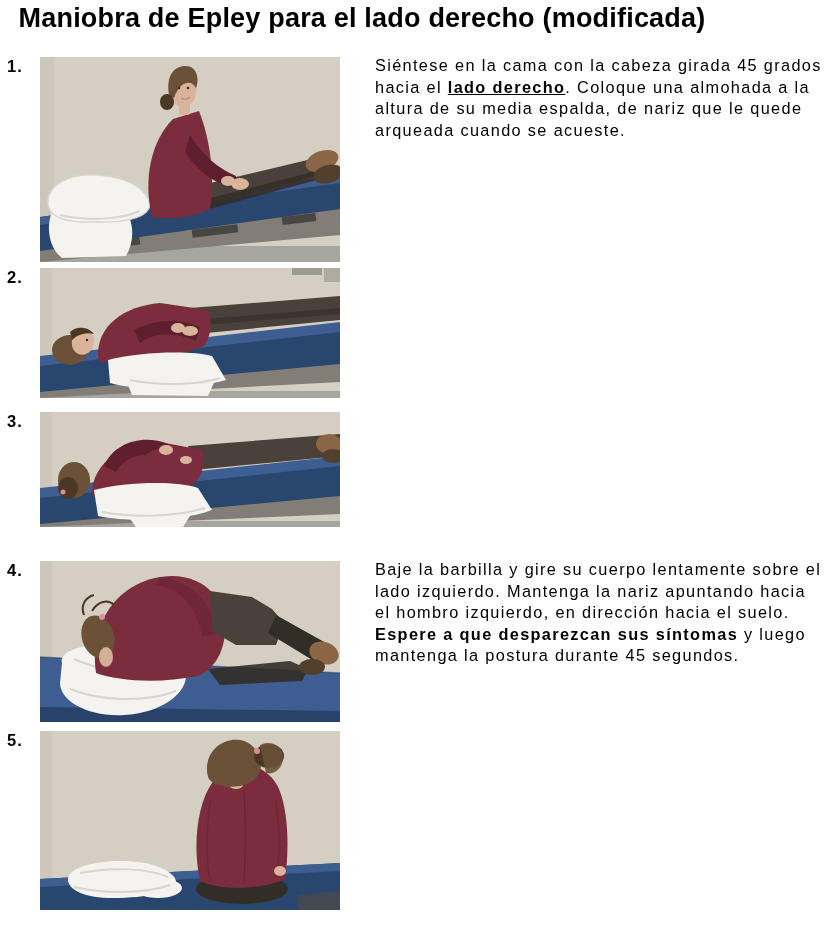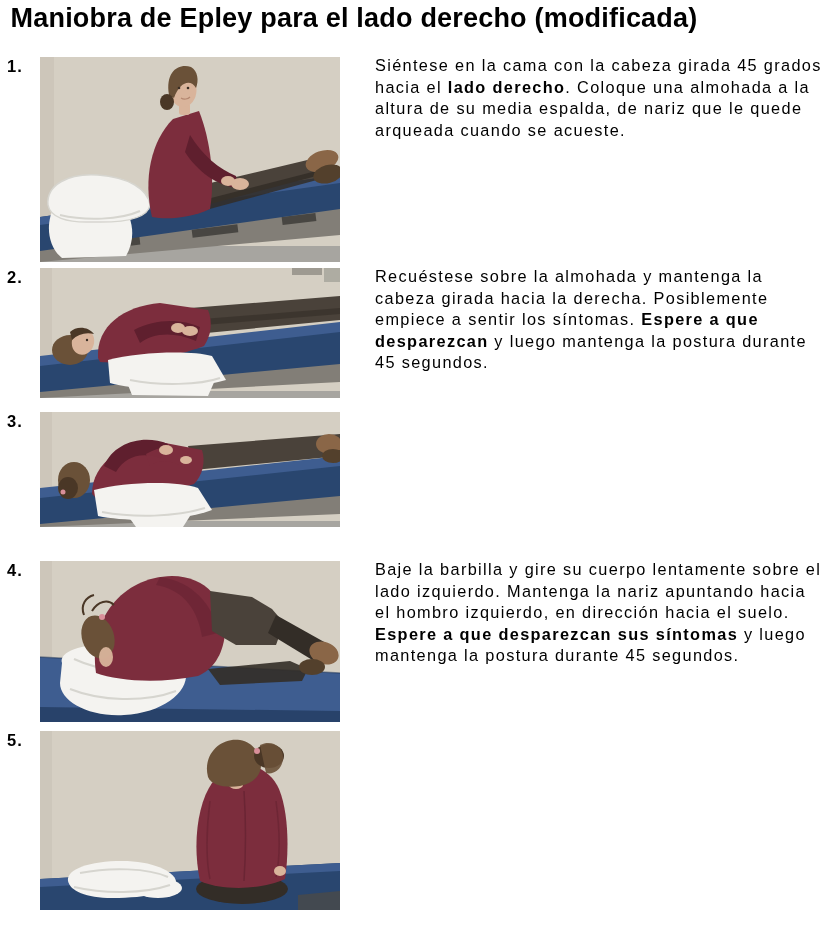--- a/index.html
+++ b/index.html
@@ -1,35 +1,35 @@
 <!DOCTYPE html>
 <html style="--wall: #d5cfc3; --wallShade: #c6c0b3; --floor: #a7a5a0; --baseGray: #827e77; --baseDark: #3a3834; --matTop: #3e5d90; --matFront: #29466f; --matDark: #1d3456; --pillow: #f4f3f0; --pillowShadow: #d6d5cf; --sweater: #7c2d3d; --sweaterDark: #5f1f2e; --pants: #4a423a; --pantsDark: #332d27; --boot: #8a6647; --bootDark: #53402c; --skin: #d9b49b; --hair: #6a5138; --hairDark: #4a3726; --hairTie: #d98f9a;"><head>
 <meta charset="utf-8">
 <style>
   html,body{margin:0;padding:0;background:#ffffff;}
   .page{
     position:relative;width:832px;height:929px;background:#ffffff;overflow:hidden;
     font-family:"Liberation Sans","DejaVu Sans",sans-serif;color:#000;
   }
   .title{
-    position:absolute;top:3px;left:0;width:708px;margin:0;text-align:center;
+    position:absolute;top:3px;left:8px;width:708px;margin:0;text-align:center;
     font-size:27px;font-weight:bold;letter-spacing:0.2px;
   }
   .step{position:absolute;left:0;width:832px;}
   .num{
     position:absolute;left:7px;top:0;font-size:16.5px;font-weight:bold;letter-spacing:1px;
   }
   .photo{position:absolute;left:40px;top:0;width:300px;margin:0;padding:0;}
   .photo svg{display:block;width:100%;height:100%;}
   .text{
     position:absolute;left:375px;top:-2px;width:452px;margin:0;
     font-size:16.3px;line-height:21.5px;letter-spacing:1.35px;
   }
   .text .bold{font-weight:bold;}
-  .text .bold-underline{font-weight:bold;}
+  .text .bold-underline{font-weight:bold;text-decoration:underline;}
   
   :root{
     --wall:#d5cfc3;--wallShade:#c6c0b3;--floor:#a7a5a0;--baseGray:#827e77;--baseDark:#3a3834;
     --matTop:#3e5d90;--matFront:#29466f;--matDark:#1d3456;
     --pillow:#f4f3f0;--pillowShadow:#d6d5cf;
     --sweater:#7c2d3d;--sweaterDark:#5f1f2e;
     --pants:#4a423a;--pantsDark:#332d27;
     --boot:#8a6647;--bootDark:#53402c;
     --skin:#d9b49b;--hair:#6a5138;--hairDark:#4a3726;--hairTie:#d98f9a;
   }
@@ -109,21 +109,20 @@
           <ellipse class="hr" cx="30" cy="82" rx="18" ry="15"></ellipse>
           <ellipse class="sk" cx="43" cy="74" rx="11" ry="13" transform="rotate(18 43 74)"></ellipse>
           <path class="hrD" d="M30,64 C36,58 48,58 54,66 C46,64 38,66 32,72 Z"></path>
           <circle cx="47" cy="72" r="1.2" fill="#3a2e24"></circle>
         </g>
         <path class="pil" d="M68,92 C98,84 150,82 172,88 L186,112 C150,122 96,123 70,115 Z"></path>
         <path class="pil" d="M86,112 L176,110 L168,128 L92,127 Z"></path>
         <path class="pilS" d="M90,112 C120,118 160,117 180,110"></path>
       </svg>
     </figure>
-    <p class="text"><span>Recuéstese sobre la almohada y mantenga la cabeza girada hacia la derecha. Posiblemente empiece a sentir los síntomas. </span><span class="bold">Espere a que desparezcan</span><span> y luego mantenga la postura durante 45 segundos.</span></p>
   </section>
 
   <section class="step" style="top:412px;height:115px">
     <div class="num">3.</div>
     <figure class="photo" style="height:115px">
       <svg viewBox="0 0 300 115" role="img" aria-label="woman-lying-head-turned-90-degrees-left">
         <rect class="wall" x="0" y="0" width="300" height="115"></rect>
         <rect class="wallS" x="0" y="0" width="12" height="115" opacity="0.55"></rect>
         <rect class="floor" x="0" y="109" width="300" height="6"></rect>
         <polygon class="base" points="0,106 300,78 300,102 0,115"></polygon>

